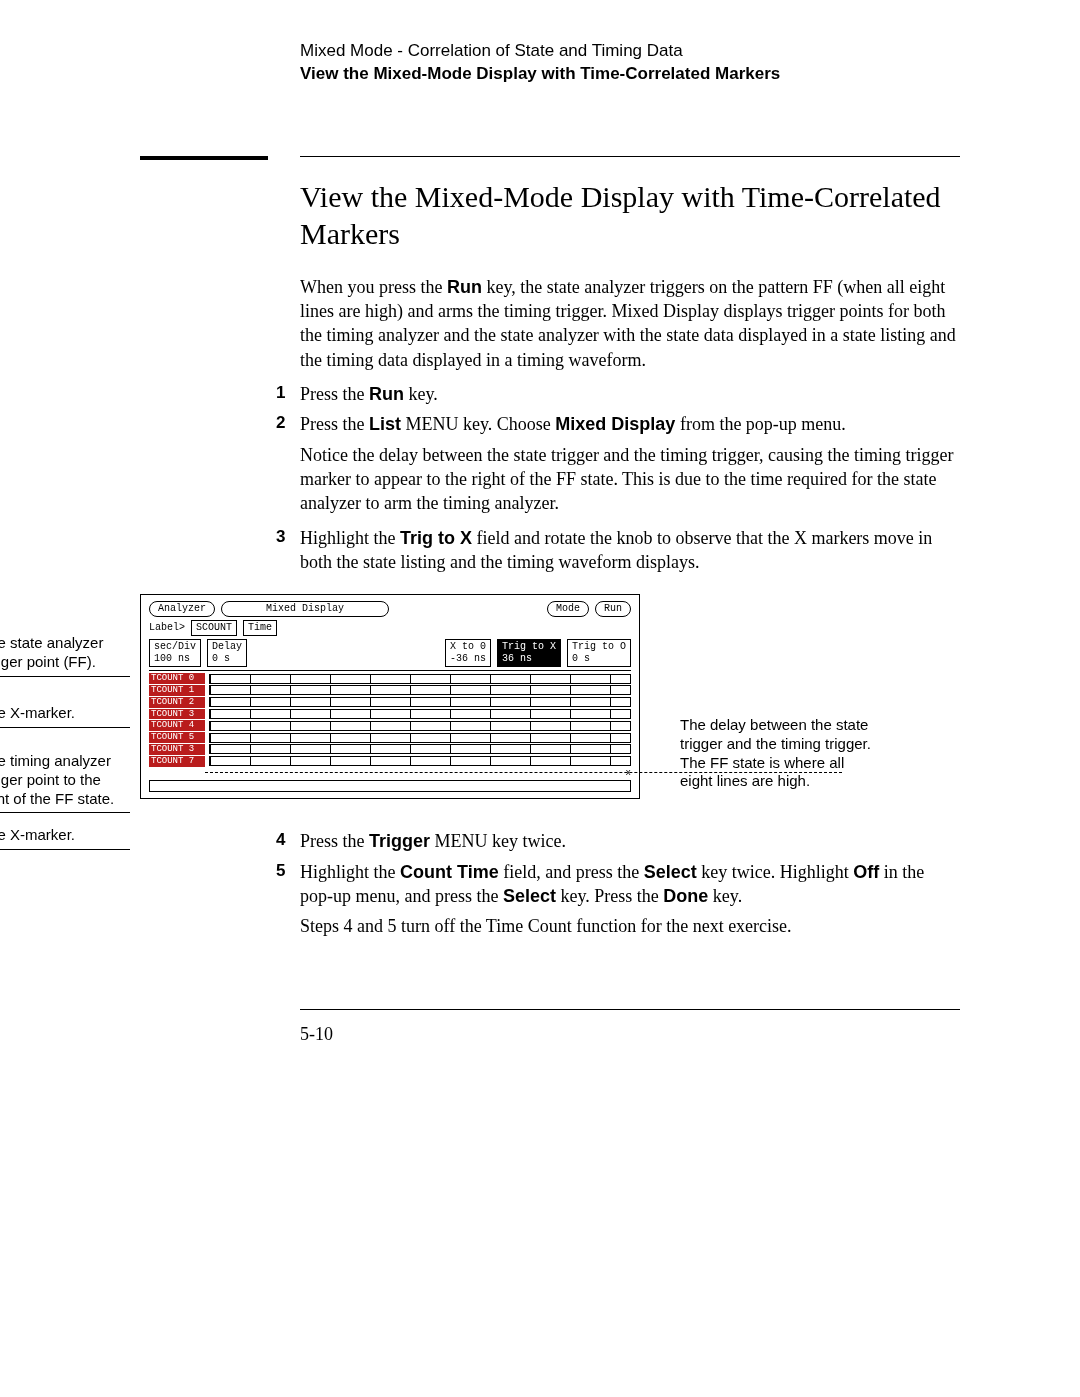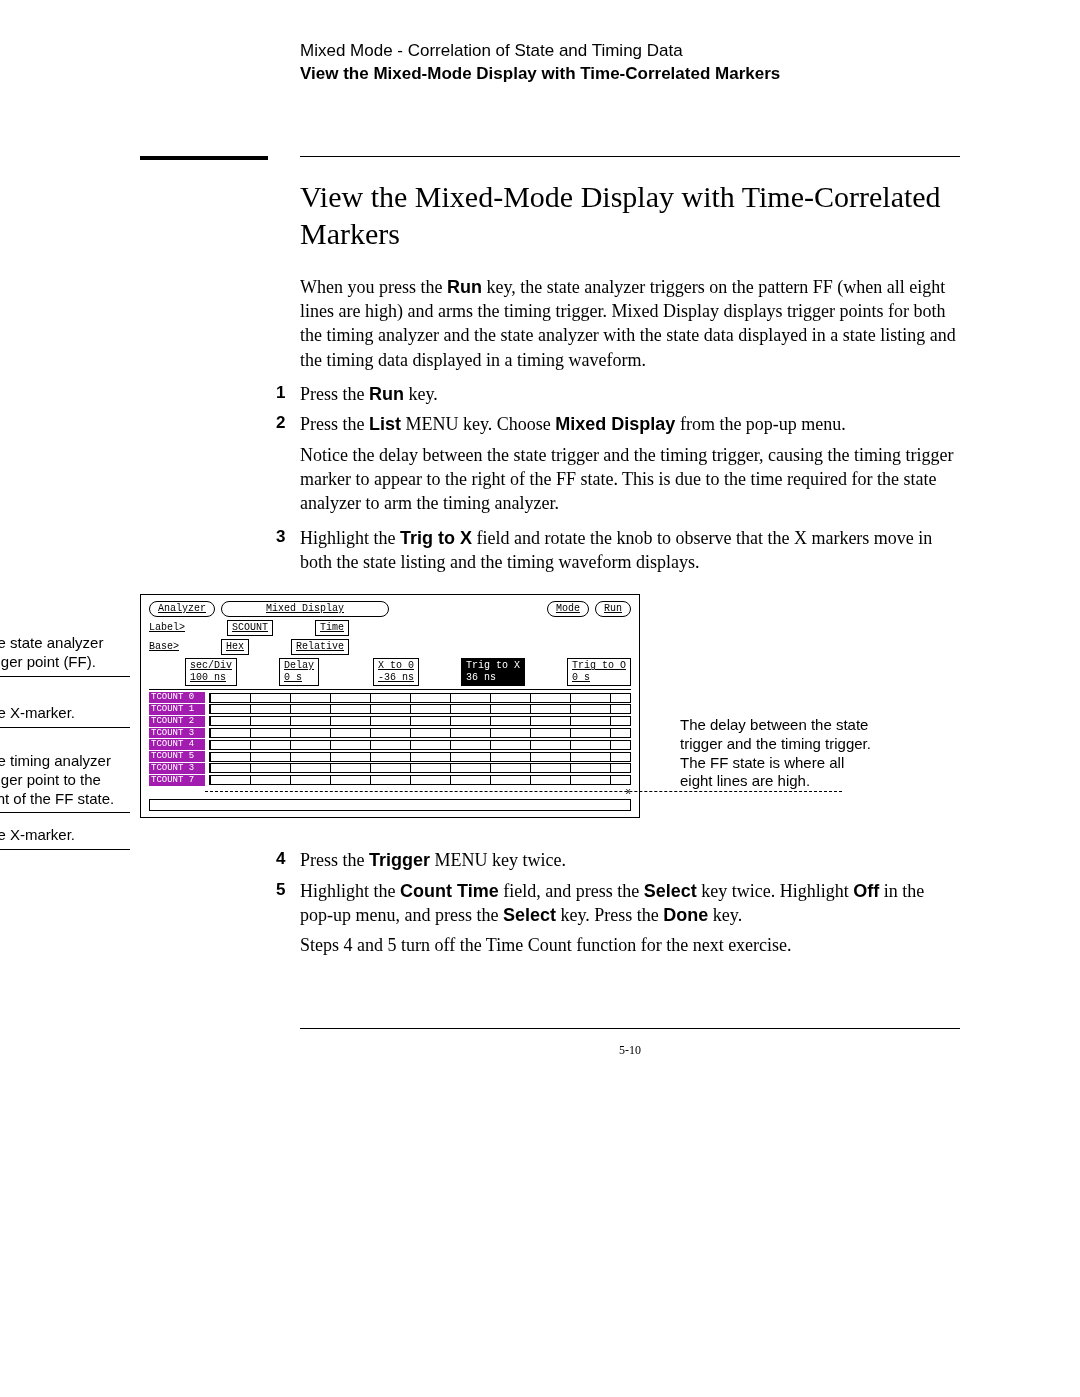--- a/index.html
+++ b/index.html
@@ -12,38 +12,38 @@
   .main{margin-left:160px;}
   h1{font-weight:normal;font-size:30px;line-height:1.25;margin:4px 0 22px 0;}
   .body-text{font-size:18px;line-height:1.35;margin:0 0 10px 0;}
   .sans-bold{font-family:Arial,Helvetica,sans-serif;font-weight:bold;}
   ol.steps{list-style:none;padding:0;margin:0;}
   ol.steps>li{position:relative;padding-left:0;margin:4px 0 6px 0;font-size:18px;line-height:1.35;}
   ol.steps>li .num{position:absolute;left:-24px;top:0;font-family:Arial,Helvetica,sans-serif;font-weight:bold;font-size:17px;}
   ol.steps>li .note{display:block;margin-top:6px;}
   .figure-block{position:relative;margin:20px 0 8px -160px;width:820px;}
   .figure-box{border:1px solid #000;background:#fff;margin-left:160px;width:500px;box-sizing:border-box;padding:6px 8px 6px 8px;font-family:"Courier New",monospace;font-size:10px;line-height:1.2;}
-  .fig-row{display:flex;align-items:center;gap:6px;margin-bottom:3px;text-decoration:underline;}
+  .fig-row{display:flex;align-items:center;gap:6px;margin-bottom:3px;}
   .btn{border:1.5px solid #000;border-radius:8px;padding:1px 8px;font-size:10px;}
-  .box{border:1px solid #000;padding:1px 4px;font-size:10px;margin-left:36px;}
+  .box{border:1px solid #000;padding:1px 4px;font-size:10px;}
   .box.inv{background:#000;color:#fff;}
   .listing{margin:2px 0 2px 24px;}
   .listing div{white-space:pre;}
   .wave-area{border-top:1px solid #000;margin-top:2px;padding-top:2px;}
   .wave-row{display:flex;align-items:center;gap:4px;margin-bottom:1px;}
-  .wave-lbl{width:52px;font-size:9px;background:#a21caf;color:#fff;padding:0 2px;}
+  .wave-lbl{width:52px;font-size:9px;background:#b91c1c;color:#fff;padding:0 2px;}
   .wave-line{flex:1;border:1px solid #000;height:8px;position:relative;background:
     repeating-linear-gradient(to right, #000 0 1px, transparent 1px 40px);}
   .wave-dashed{flex:1;border-top:1px dashed #000;height:0;}
   .callout{position:absolute;font-family:Arial,Helvetica,sans-serif;font-size:15px;line-height:1.25;width:150px;}
   .callout.right{left:700px;width:200px;}
   .call-line{background:#000;height:1px;width:150px;margin-top:4px;}
   .fig-caption{font-family:Arial,Helvetica,sans-serif;font-weight:bold;font-size:15px;margin:10px 0 0 160px;}
   .bottom-rule{height:1px;background:#000;margin:70px 0 14px 0;}
-  .page-num{font-size:12px;text-align:center;}
+  .page-num{font-size:18px;}
 </style>
 </head>
 <body>
 
 <div class="page">
 
   <div class="header">
     <div>Mixed Mode - Correlation of State and Timing Data</div>
     <div class="line2">View the Mixed-Mode Display with Time-Correlated Markers</div>
   </div>
@@ -106,25 +106,20 @@
         <span style="flex:1"></span>
         <span class="btn">Mode</span>
         <span class="btn">Run</span>
       </div>
       <div class="fig-row">
         <span>Label&gt;</span>
         <span class="box">SCOUNT</span>
         <span class="box">Time</span>
       </div>
       <div class="fig-row">
-        <span>Base&gt;</span>
-        <span class="box">Hex</span>
-        <span class="box">Relative</span>
-      </div>
-      <div class="fig-row">
         <span class="box"><span>sec/Div</span><br><span>100 ns</span></span>
         <span class="box"><span>Delay</span><br><span>0   s</span></span>
         <span style="flex:1"></span>
         <span class="box"><span>X to 0</span><br><span>-36 ns</span></span>
         <span class="box inv"><span>Trig to X</span><br><span>36 ns</span></span>
         <span class="box"><span>Trig to O</span><br><span>0   s</span></span>
       </div>
       <div class="wave-area">
         <div class="wave-row">
             <span class="wave-lbl">TCOUNT 0</span>

